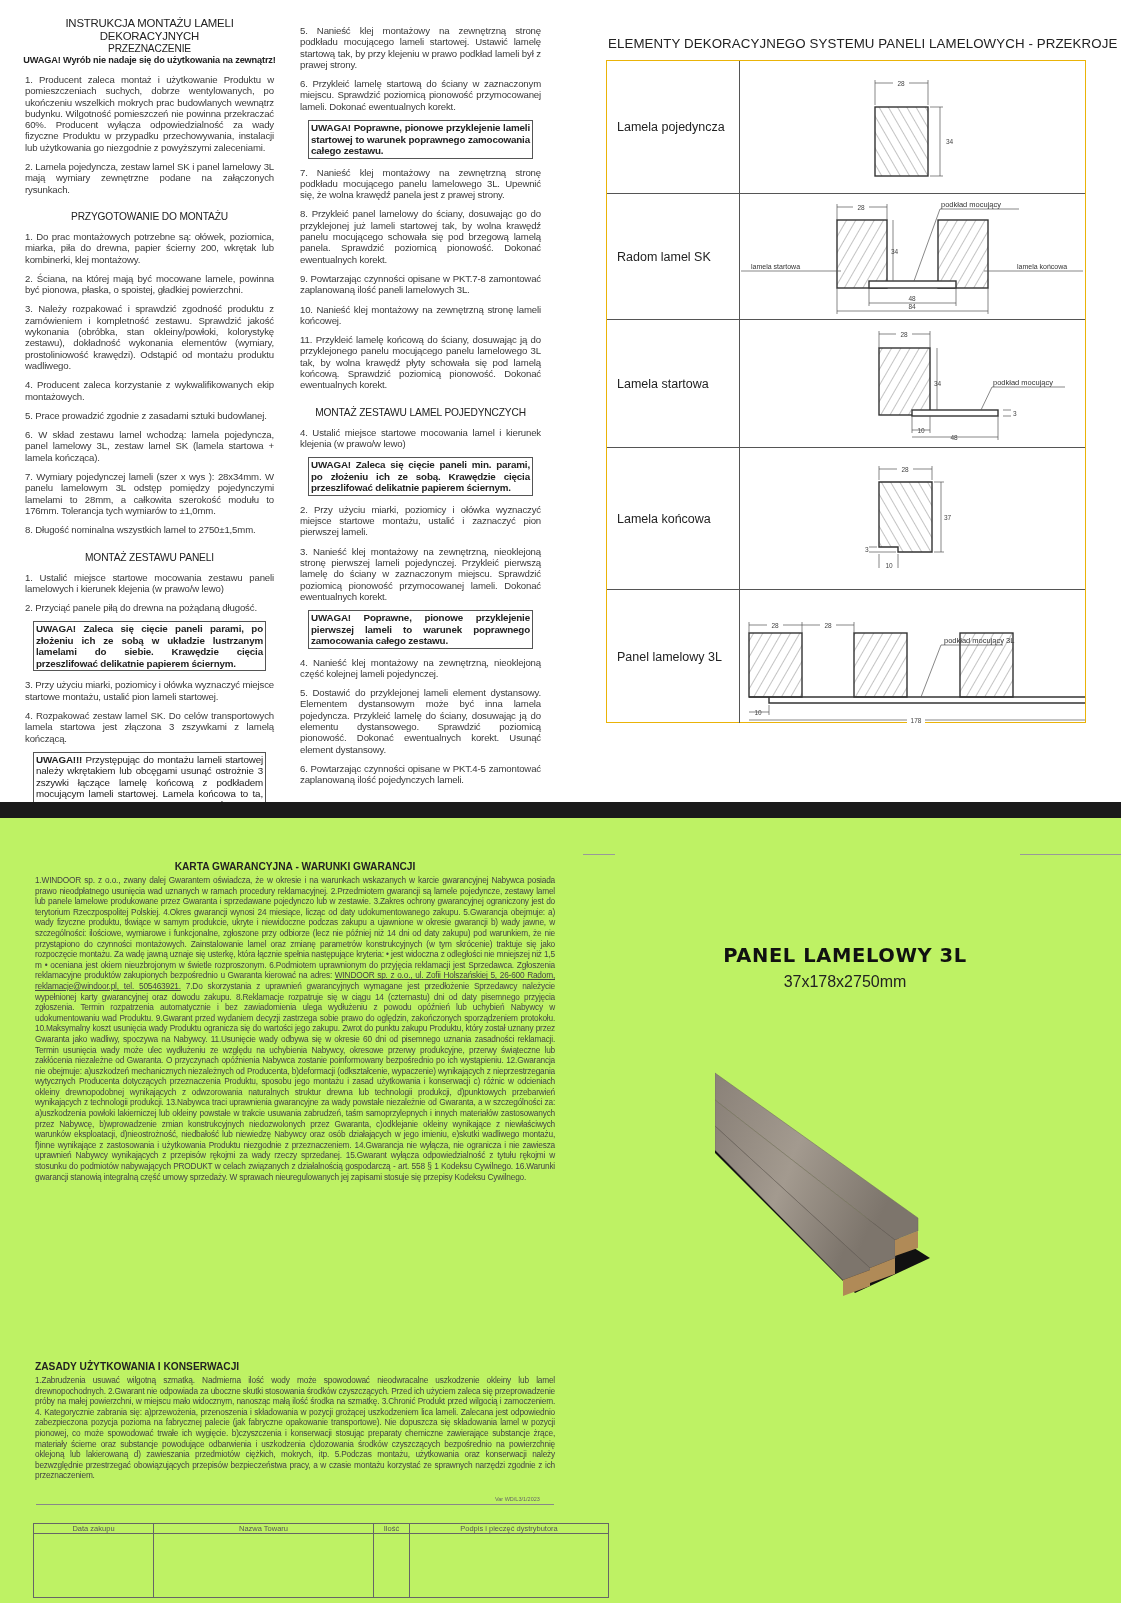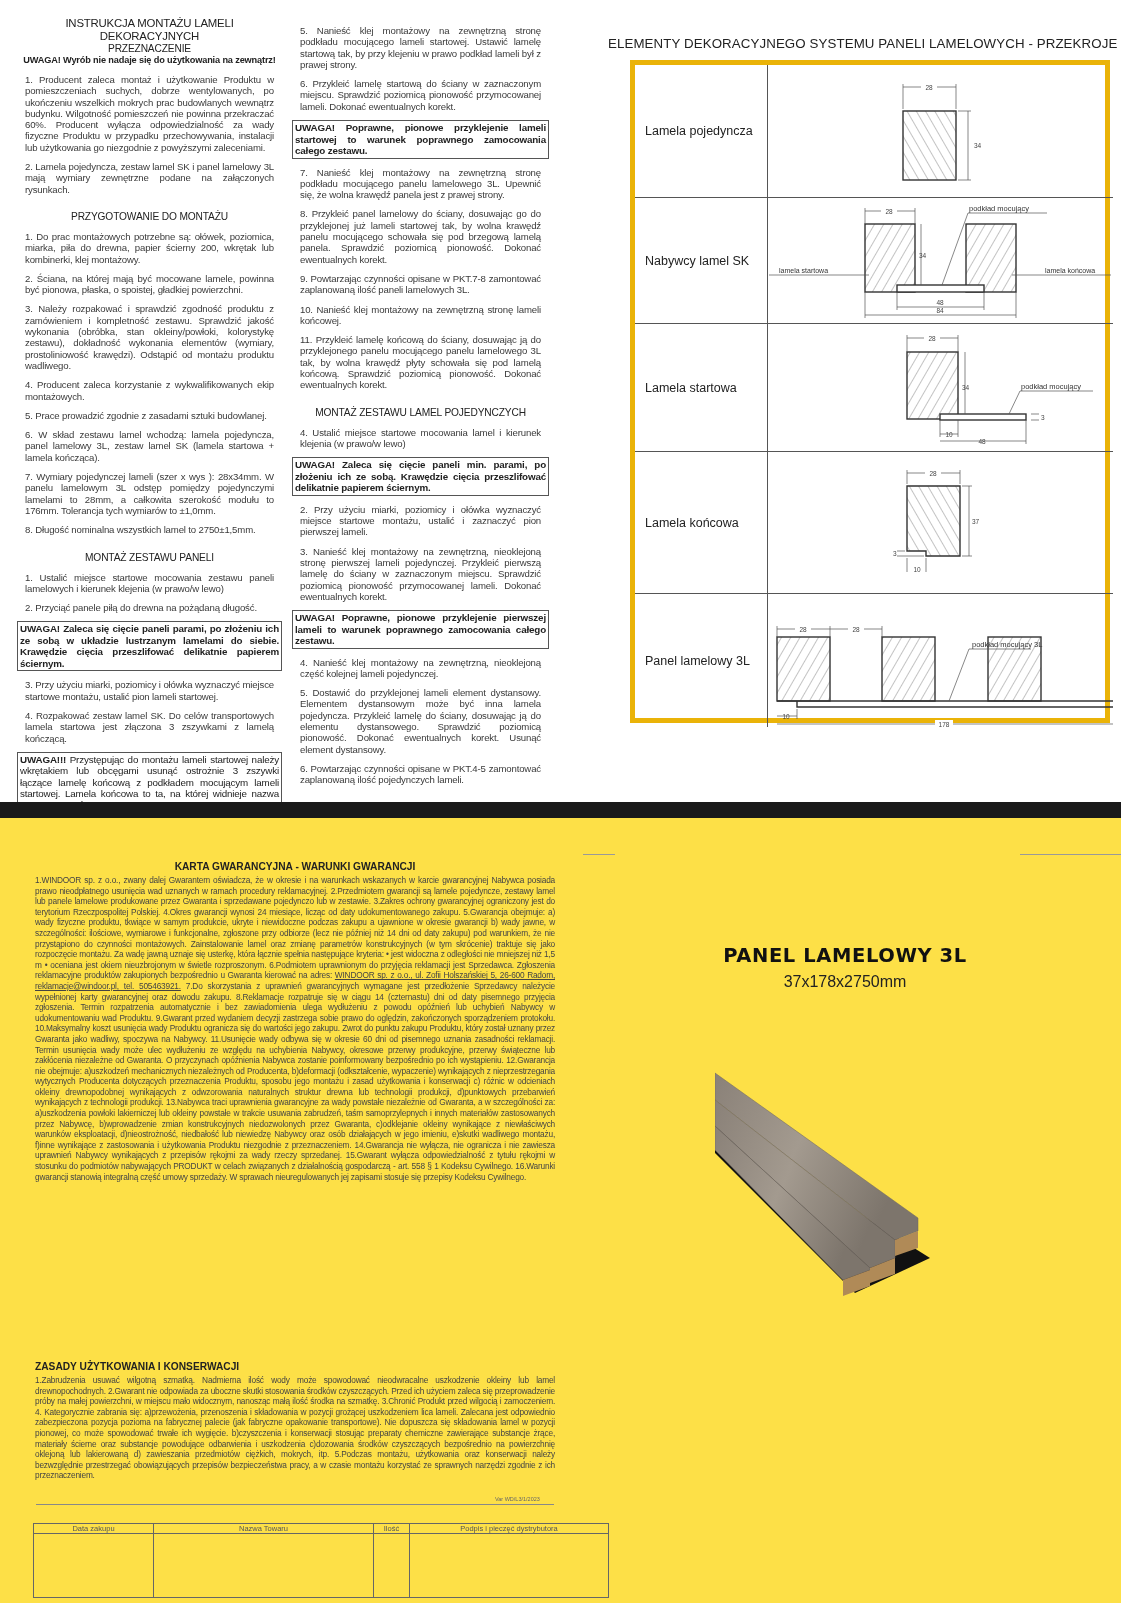--- a/index.html
+++ b/index.html
@@ -1,35 +1,35 @@
 <!DOCTYPE html>
 <html><head>
 <meta charset="utf-8">
 <style>
 *{box-sizing:border-box;margin:0;padding:0}
 html,body{width:1121px;height:1603px;background:#fff;overflow:hidden}
 body{font-family:"Liberation Sans",sans-serif;color:#333;position:relative}
 .page1{position:absolute;left:0;top:0;width:1121px;height:802px;background:#fff}
 .divider{position:absolute;left:0;top:802px;width:1121px;height:16px;background:#1a1a1a}
-.page2{position:absolute;left:0;top:818px;width:1121px;height:785px;background:#fde047}
+.page2{position:absolute;left:0;top:818px;width:1121px;height:785px;background:#bef264}
 
 .col{position:absolute;font-size:9.6px;line-height:11.3px;text-align:justify;color:#3a3a3a;letter-spacing:-0.15px}
 .col1{left:17px;top:17px;width:265px}
 .col2{left:292px;top:17px;width:257px}
 .col h1{font-size:11.4px;font-weight:normal;text-align:center;color:#222;line-height:13px;letter-spacing:-0.2px}
 .col h2{font-size:10.2px;font-weight:normal;text-align:center;color:#222;line-height:12px;margin-top:2px}
 .col h2.sp{margin-top:16px}
 .col .warn{font-size:9.2px;font-weight:bold;text-align:center;color:#222;line-height:11px}
 .col p{margin:8px}
-.box{border:1.3px solid #555;font-weight:bold;color:#222;padding:1px 2px;margin:2px 0;font-size:9.8px;line-height:11.5px}
+.box{border:1.3px solid #555;font-weight:bold;color:#222;padding:1px 2px;margin:2px 16px;font-size:9.8px;line-height:11.5px}
 .box.norm b{font-weight:bold}
 .box.norm{font-weight:normal}
 
 .diag-title{position:absolute;left:608px;top:36px;font-size:13.3px;color:#222;letter-spacing:0.1px}
-.dtable{position:absolute;left:630px;top:60px;width:480px;height:663px;border:5px solid #eab308}
+.dtable{position:absolute;left:606px;top:60px;width:480px;height:663px;border:1px solid #eab308}
 .drow{position:absolute;left:0;width:478px;border-bottom:1px solid #555}
 .dlabel{position:absolute;left:0;top:0;width:133px;height:100%;border-right:1px solid #555;display:flex;align-items:center;padding-left:10px;font-size:12.5px;color:#222}
 .dsvg{position:absolute;left:134px;top:0}
 
 .w-title{position:absolute;left:35px;top:43px;width:520px;text-align:center;font-size:10.2px;font-weight:bold;color:#222}
 .w-text{position:absolute;left:35px;width:520px;font-size:8.3px;line-height:10.6px;text-align:justify;color:#444;letter-spacing:-0.2px}
 .w-text u{text-decoration:underline}
 .z-title{position:absolute;left:35px;top:543px;width:520px;font-size:10.2px;font-weight:bold;color:#222}
 
 .gtable{position:absolute;left:33px;top:705px;width:576px;border-collapse:collapse;font-size:7.5px;color:#555}
@@ -134,21 +134,21 @@
             <line x1="189" y1="46" x2="202" y2="46"></line>
             <line x1="189" y1="115" x2="202" y2="115"></line>
         </g>
         <rect x="152" y="17" width="16" height="9" fill="#fff"></rect>
         <text x="160" y="25" font-size="6.5" text-anchor="middle" fill="#444">28</text>
         <text x="205" y="83" font-size="6.5" fill="#444">34</text>
       </svg>
     </div>
 
     <div class="drow" style="top:133px;height:126px">
-      <div class="dlabel">Nabywcy lamel SK</div>
+      <div class="dlabel">Radom lamel SK</div>
       <svg class="dsvg" width="344" height="126">
         <rect x="96" y="26" width="50" height="68" fill="url(#h2)" stroke="#333" stroke-width="1.4"></rect>
         <rect x="197" y="26" width="50" height="68" fill="url(#h2)" stroke="#333" stroke-width="1.4"></rect>
         <rect x="128" y="87" width="87" height="7" fill="#fff" stroke="#333" stroke-width="1.4"></rect>
         <g stroke="#555" stroke-width="0.7" fill="none">
           <line x1="96" y1="13" x2="146" y2="13"></line>
             <line x1="96" y1="10" x2="96" y2="26"></line>
             <line x1="146" y1="10" x2="146" y2="26"></line>
           <line x1="152" y1="26" x2="152" y2="87"></line>
           <line x1="128" y1="109" x2="215" y2="109"></line>

